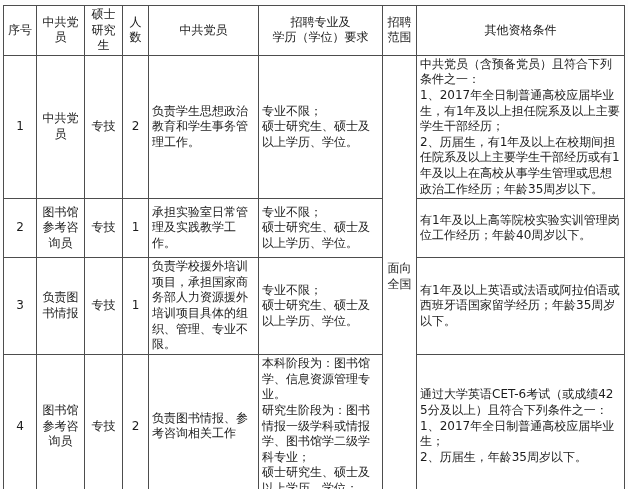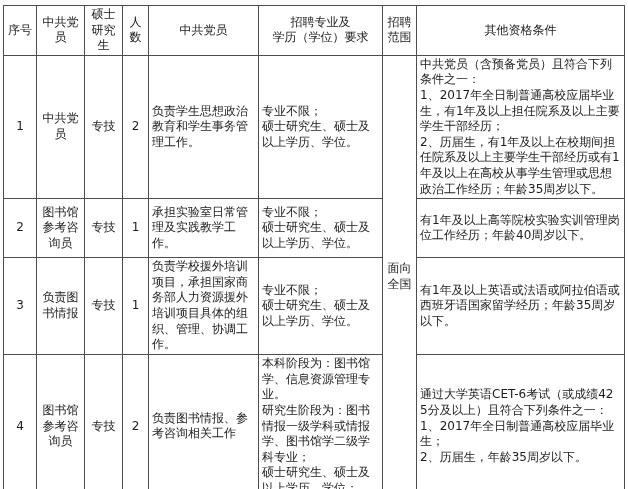--- a/index.html
+++ b/index.html
@@ -99,21 +99,21 @@
         <td class="l">承担实验室日常管理及实践教学工作。</td>
         <td class="l">专业不限；
 硕士研究生、硕士及以上学历、学位。</td>
         <td class="l">有1年及以上高等院校实验实训管理岗位工作经历；年龄40周岁以下。</td>
       </tr>
       <tr class="row-3">
         <td class="c">3</td>
         <td class="c">负责图书情报</td>
         <td class="c">专技</td>
         <td class="c">1</td>
-        <td class="l">负责学校援外培训项目，承担国家商务部人力资源援外培训项目具体的组织、管理、协调工作。</td>
+        <td class="l">负责学校援外培训项目，承担国家商务部人力资源援外培训项目具体的组织、管理、专业不限。</td>
         <td class="l">专业不限；
 硕士研究生、硕士及以上学历、学位。</td>
         <td class="l">有1年及以上英语或法语或阿拉伯语或西班牙语国家留学经历；年龄35周岁以下。</td>
       </tr>
       <tr class="row-4">
         <td class="c">4</td>
         <td class="c">图书馆参考咨询员</td>
         <td class="c">专技</td>
         <td class="c">2</td>
         <td class="l">负责图书情报、参考咨询相关工作</td>

